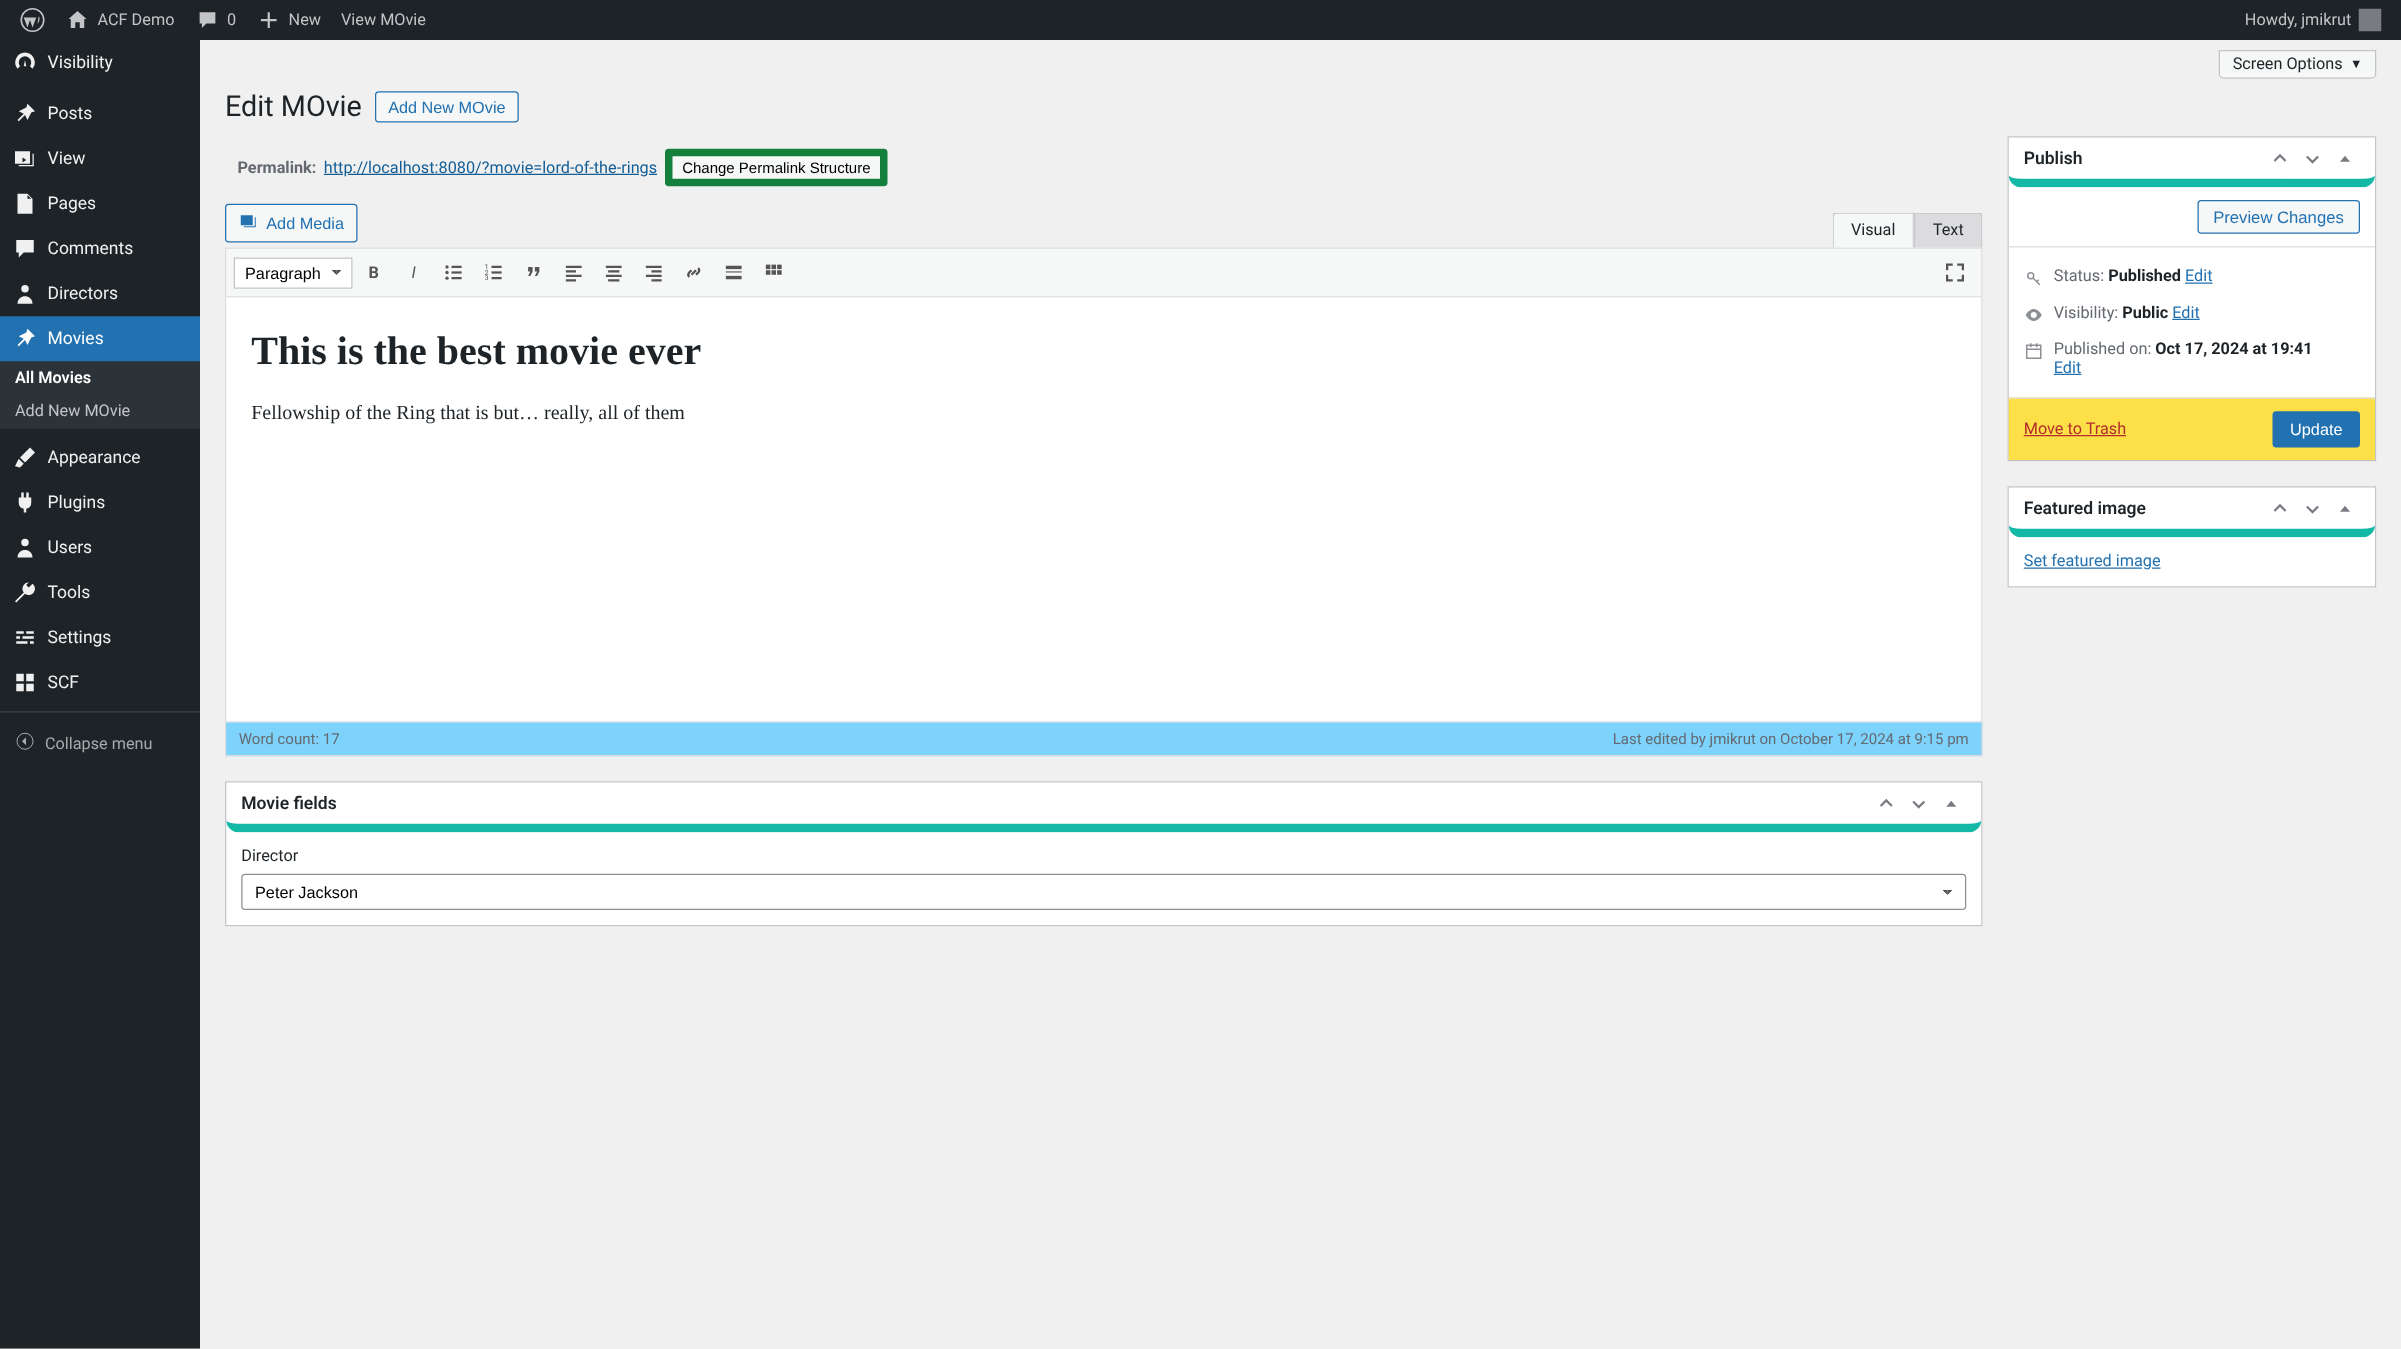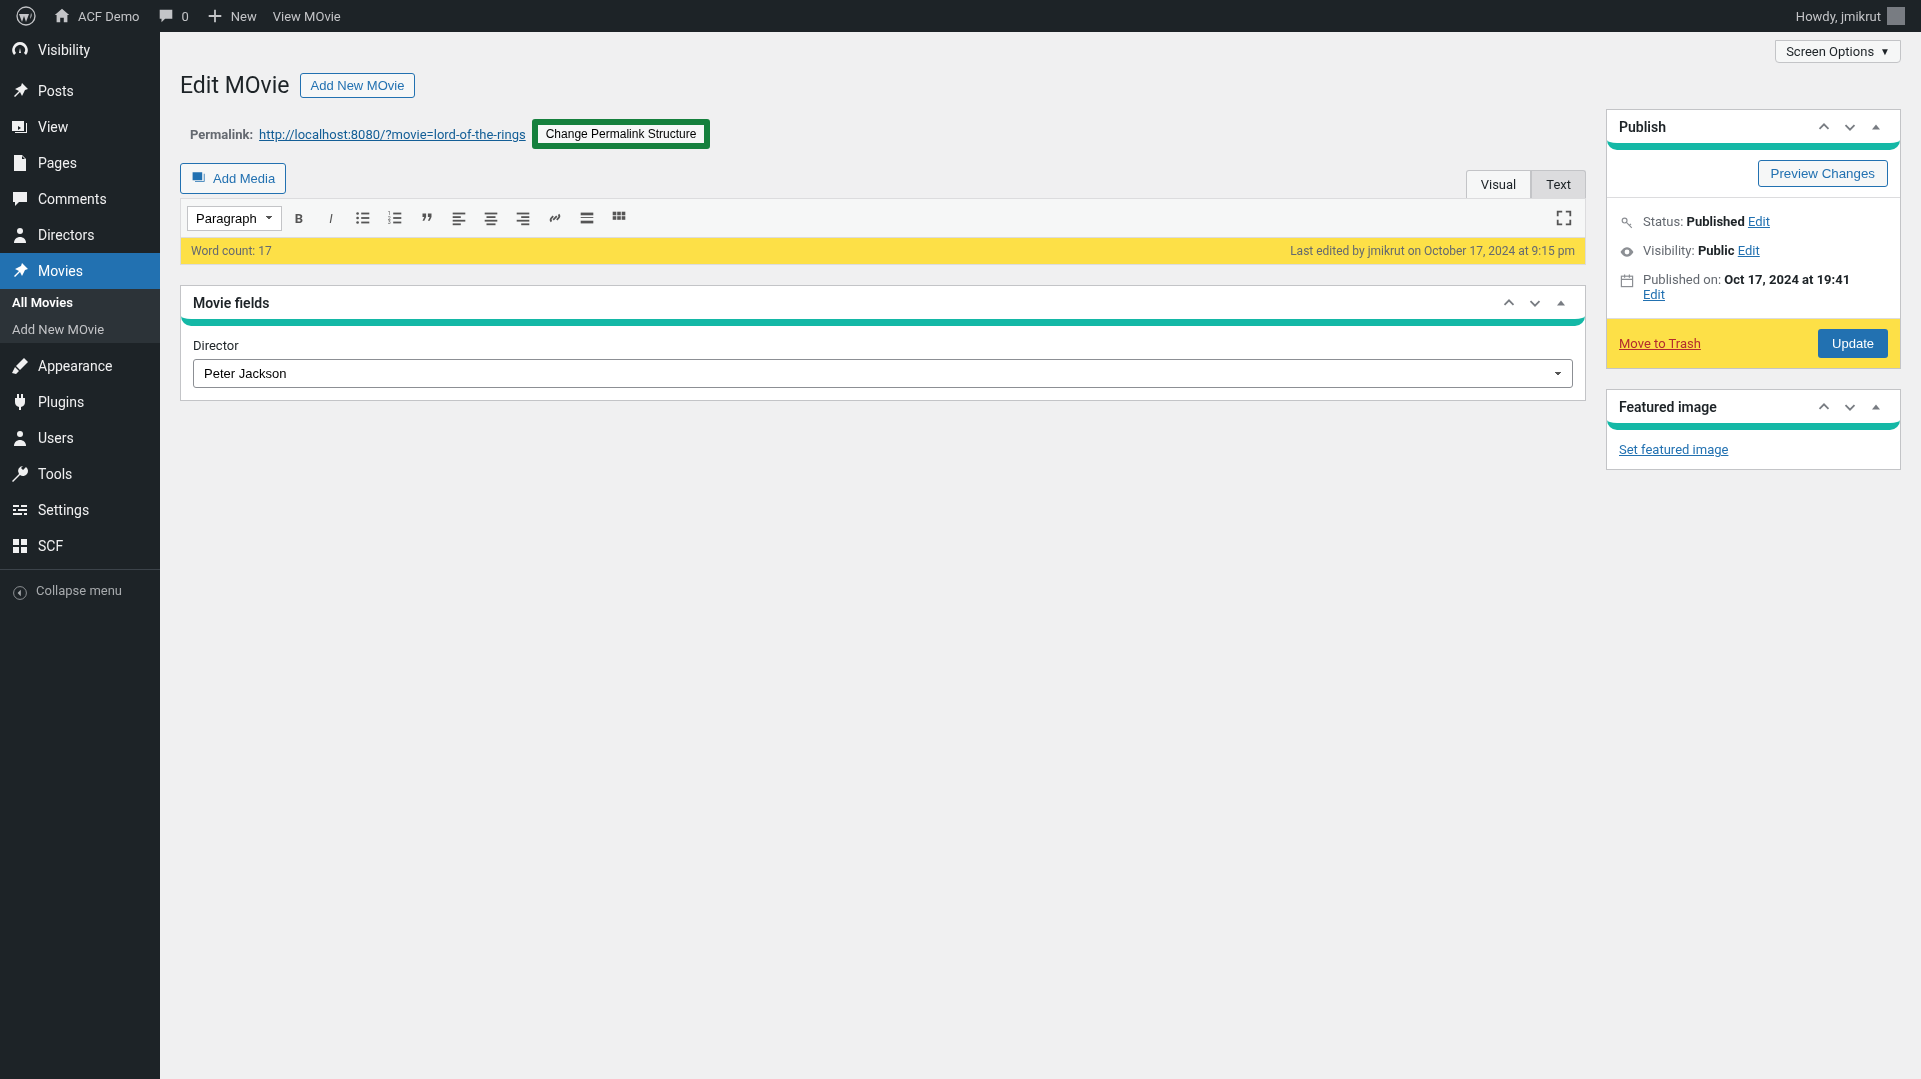--- a/index.html
+++ b/index.html
@@ -15,21 +15,21 @@
 
 .wrap { display: flex; }
 .sidebar { width: 160px; background: #1d2327; color: #f0f0f1; min-height: calc(100vh - 32px); font-size: 14px; }
 .sidebar-item { display: flex; align-items: center; gap: 8px; padding: 8px 10px; cursor: pointer; color: #f0f0f1; }
 .sidebar-item.current { background: #2271b1; color: #fff; position: relative; }
 .sidebar-item.current::after { content: ""; position: absolute; right: -8px; top: 50%; transform: translateY(-50%); border: 8px solid transparent; border-right-color: #f0f0f1; }
 .sidebar-sub { background: #2c3338; }
 .sidebar-sub-item { padding: 6px 12px; cursor: pointer; color: #c3c4c7; font-size: 13px; }
 .sidebar-sub-item.active { color: #fff; font-weight: 600; }
 .sidebar-sep { border-top: 1px solid #3c434a; margin: 5px 0; }
-.sidebar-collapse { display: flex; align-items: flex-start; gap: 6px; padding: 8px 10px; color: #a7aaad; font-size: 13px; cursor: pointer; }
+.sidebar-collapse { display: flex; align-items: flex-end; gap: 6px; padding: 8px 10px; color: #a7aaad; font-size: 13px; cursor: pointer; }
 .sb-icon { width: 20px; height: 20px; display: inline-flex; align-items: center; justify-content: center; fill: currentColor; }
 
 
 .content { flex: 1; padding: 0; }
 .screen-opts-row { display: flex; justify-content: flex-end; padding: 8px 20px 0; }
 .screen-opts { border: 1px solid #c3c4c7; background: #f6f7f7; padding: 3px 10px; border-radius: 0 0 4px 4px; font-size: 13px; cursor: pointer; display: flex; align-items: center; gap: 6px; }
 .screen-opts::after { content: "▼"; font-size: 10px; }
 
 .page-header { display: flex; align-items: center; gap: 10px; padding: 9px 20px 10px; }
 .page-header h1 { font-size: 23px; font-weight: 400; color: #1d2327; }
@@ -55,21 +55,21 @@
 
 .editor-toolbar { background: #f6f7f7; border: 1px solid #dcdcde; display: flex; align-items: center; padding: 4px 6px; gap: 2px; }
 .format-select { border: 1px solid #c3c4c7; padding: 4px 24px 4px 8px; font-size: 13px; background: #fff; cursor: pointer; appearance: none; background-image: linear-gradient(45deg, transparent 50%, #555 50%), linear-gradient(135deg, #555 50%, transparent 50%); background-position: calc(100% - 12px) center, calc(100% - 8px) center; background-size: 4px 4px, 4px 4px; background-repeat: no-repeat; }
 .tb-btn { width: 30px; height: 30px; display: inline-flex; align-items: center; justify-content: center; cursor: pointer; color: #555; border-radius: 2px; }
 .tb-spacer { flex: 1; }
 
 .editor-body { border: 1px solid #dcdcde; border-top: none; background: #fff; padding: 24px 20px; min-height: 340px; font-family: Georgia, serif; }
 .editor-body h2 { font-size: 32px; font-weight: 700; margin-bottom: 20px; }
 .editor-body p { font-size: 16px; line-height: 1.5; }
 
-.editor-footer { border: 1px solid #dcdcde; border-top: none; background: #fde047; padding: 6px 10px; display: flex; justify-content: space-between; font-size: 12px; color: #646970; }
+.editor-footer { border: 1px solid #dcdcde; border-top: none; background: #7dd3fc; padding: 6px 10px; display: flex; justify-content: space-between; font-size: 12px; color: #646970; }
 
 
 .postbox { border: 1px solid #c3c4c7; background: #fff; margin-bottom: 20px; }
 .postbox-header { display: flex; align-items: center; justify-content: space-between; border-bottom: 7px solid #14b8a6; padding: 0 12px; height: 40px; border-radius: 10px; }
 .postbox-header h2 { font-size: 14px; font-weight: 600; }
 .postbox-handles { display: flex; gap: 2px; }
 .handle-btn { width: 24px; height: 24px; display: inline-flex; align-items: center; justify-content: center; cursor: pointer; color: #787c82; }
 .postbox-inside { padding: 12px; }
 
 .publish-actions-top { padding: 10px 12px; text-align: right; border-bottom: 1px solid #dcdcde; }
@@ -379,20 +379,24 @@
               </svg>
             </span>
           <span class="tb-spacer"></span>
           <span class="tb-btn">
               <svg viewBox="0 0 20 20" width="18" height="18" fill="none" stroke="currentColor" stroke-width="2">
                 <path d="M3 8V3h5M17 8V3h-5M3 12v5h5M17 12v5h-5"></path>
               </svg>
             </span>
         </div>
 
+        <div class="editor-body">
+          <h2>This is the best movie ever</h2>
+          <p>Fellowship of the Ring that is but… really, all of them</p>
+        </div>
         <div class="editor-footer">
           <span>Word count: 17</span>
           <span>Last edited by jmikrut on October 17, 2024 at 9:15 pm</span>
         </div>
 
         
         <div class="postbox" style="margin-top:20px">
           <div class="postbox-header">
             <h2>Movie fields</h2>
             <div class="postbox-handles">

